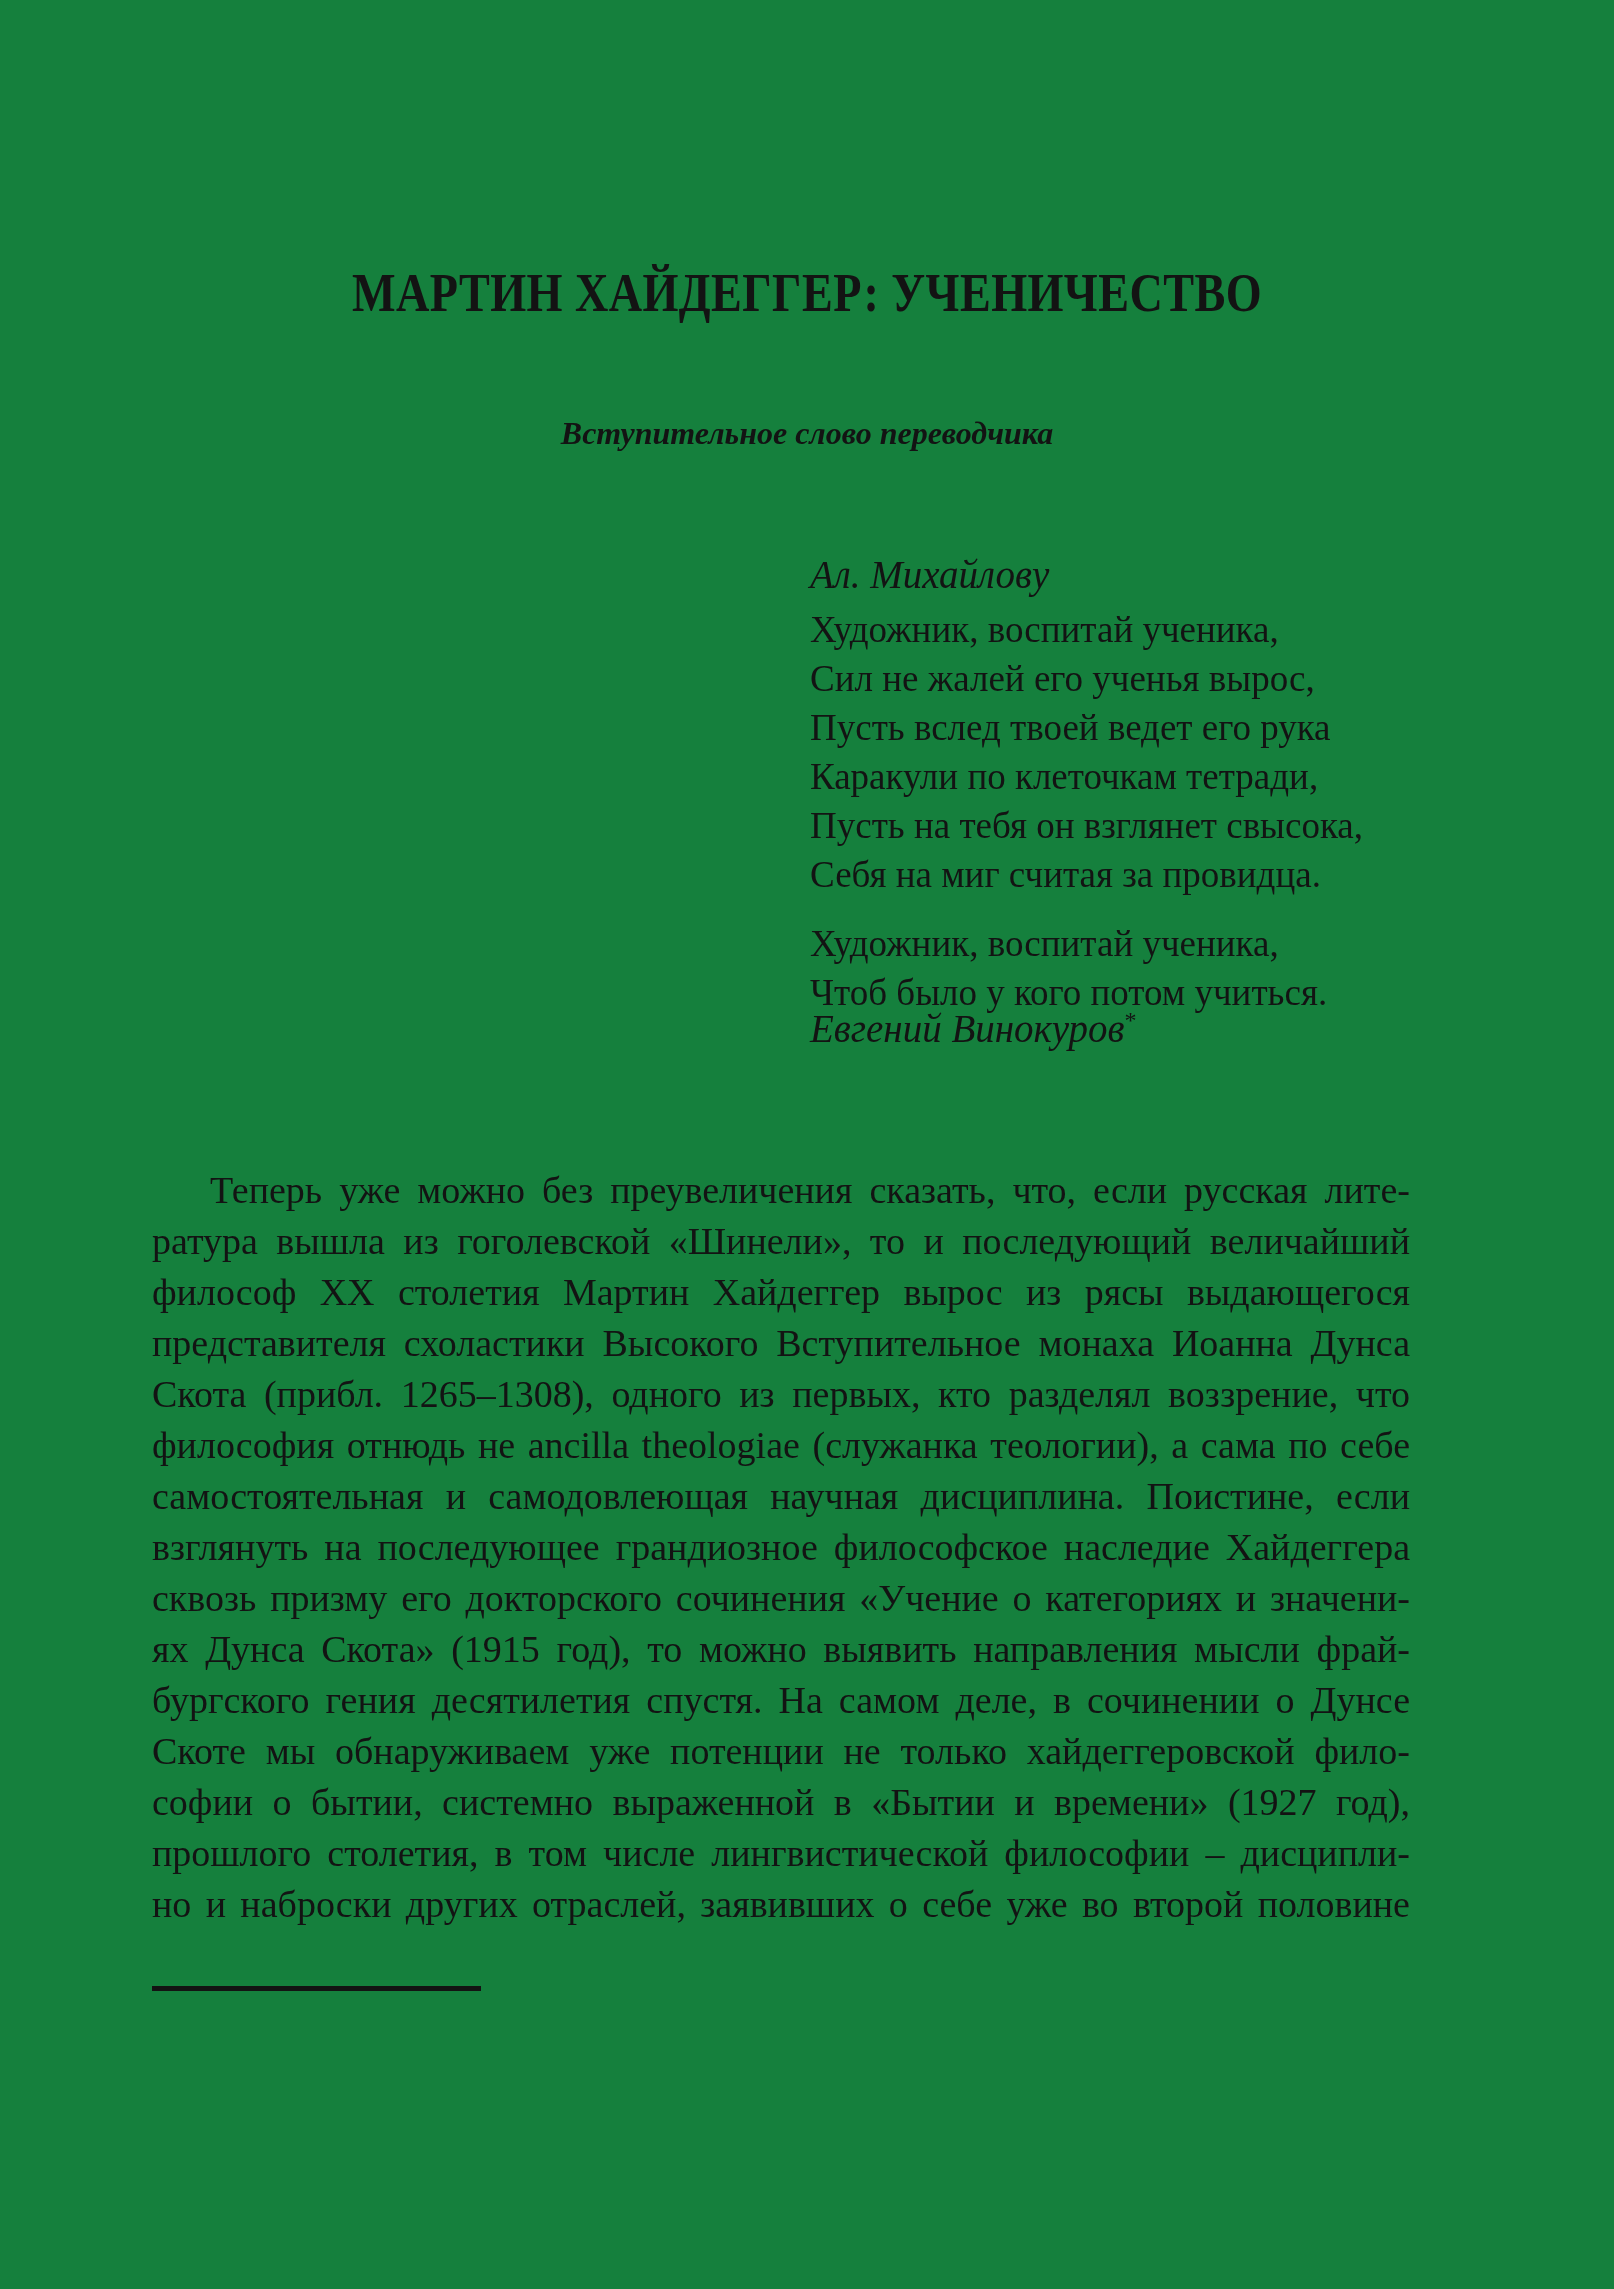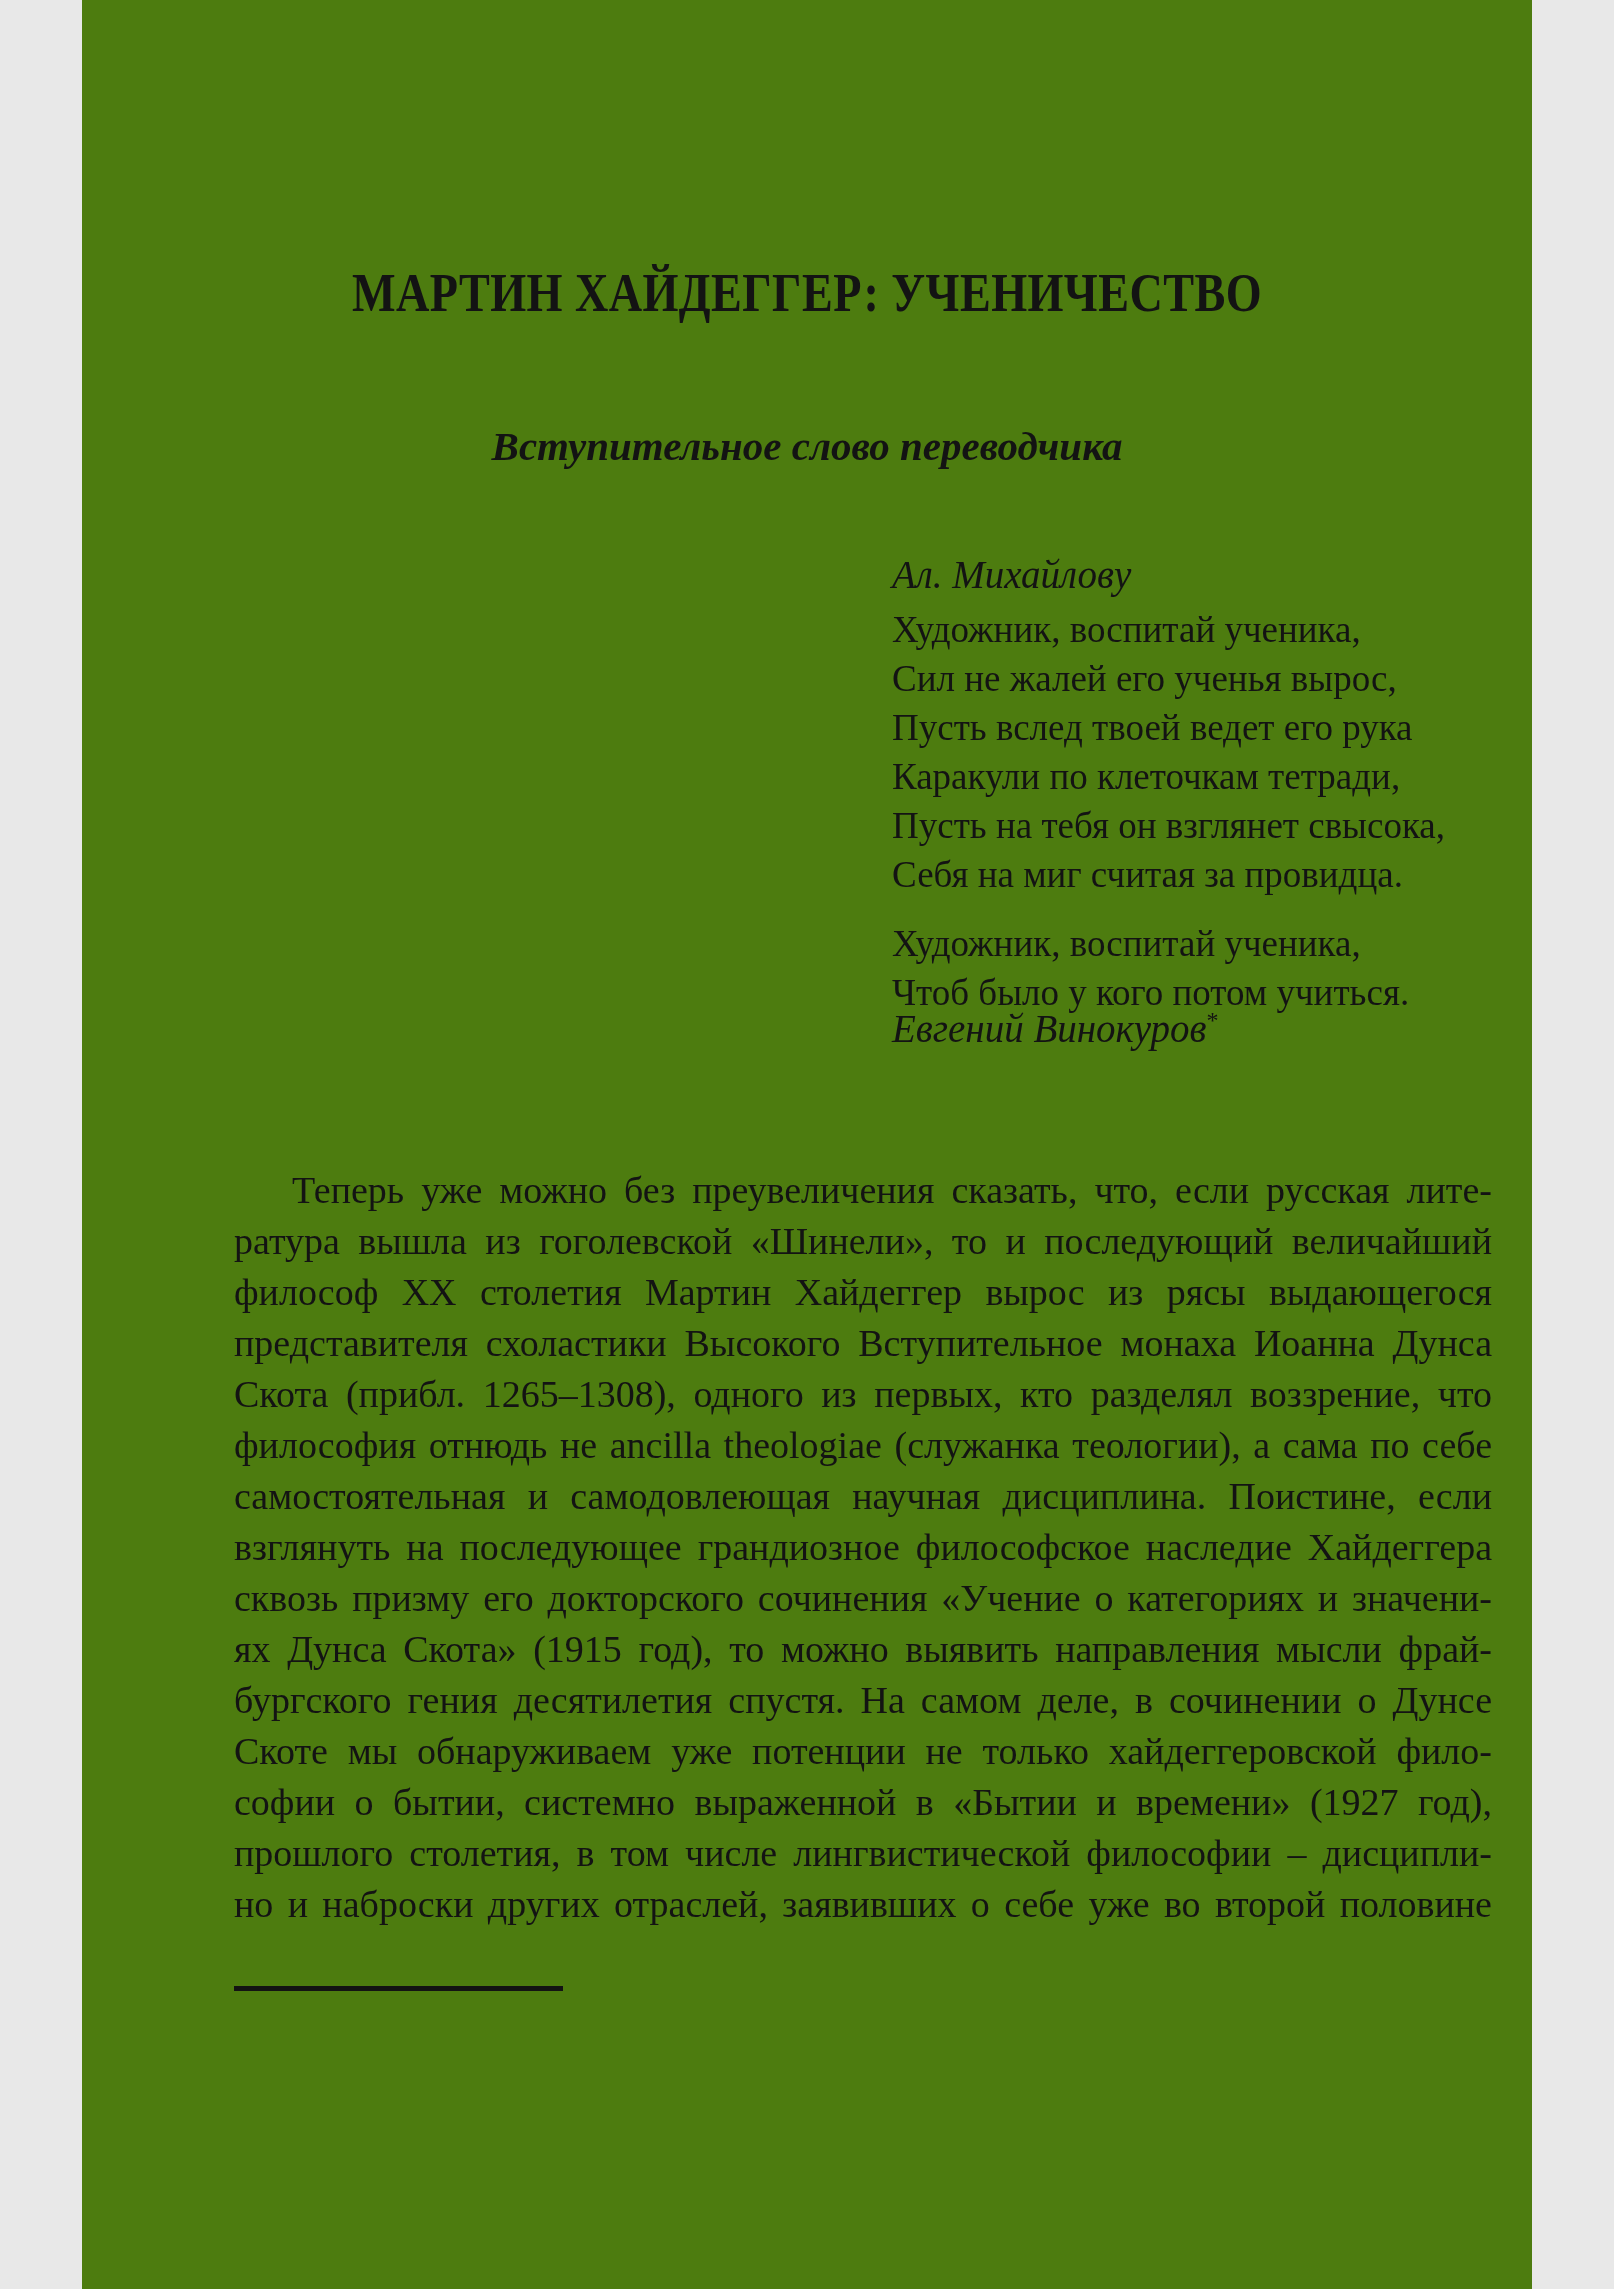--- a/index.html
+++ b/index.html
@@ -3,24 +3,24 @@
 <meta charset="utf-8">
 <title>Страница книги</title>
 <style>
   html, body {
     margin: 0;
     padding: 0;
     background: #e8e8e8;
   }
   .page {
     position: relative;
-    width: 1450px;
+    width: 1614px;
     height: 2290px;
     margin: 0 auto;
-    background: #4d7c0f;
+    background: #15803d;
     font-family: "Liberation Serif", "DejaVu Serif", serif;
     color: #131313;
     overflow: hidden;
   }
   .page-title {
     position: absolute;
     top: 224px;
     left: 0;
     width: 100%;
     text-align: center;
@@ -30,21 +30,21 @@
     transform: scaleX(0.84);
     transform-origin: center;
     white-space: nowrap;
   }
   .page-subtitle {
     position: absolute;
     top: 388px;
     left: 0;
     width: 100%;
     text-align: center;
-    font-size: 41px;
+    font-size: 32px;
     font-weight: bold;
     font-style: italic;
   }
   .dedication {
     position: absolute;
     top: 552px;
     left: 810px;
     font-size: 39px;
     font-style: italic;
   }

